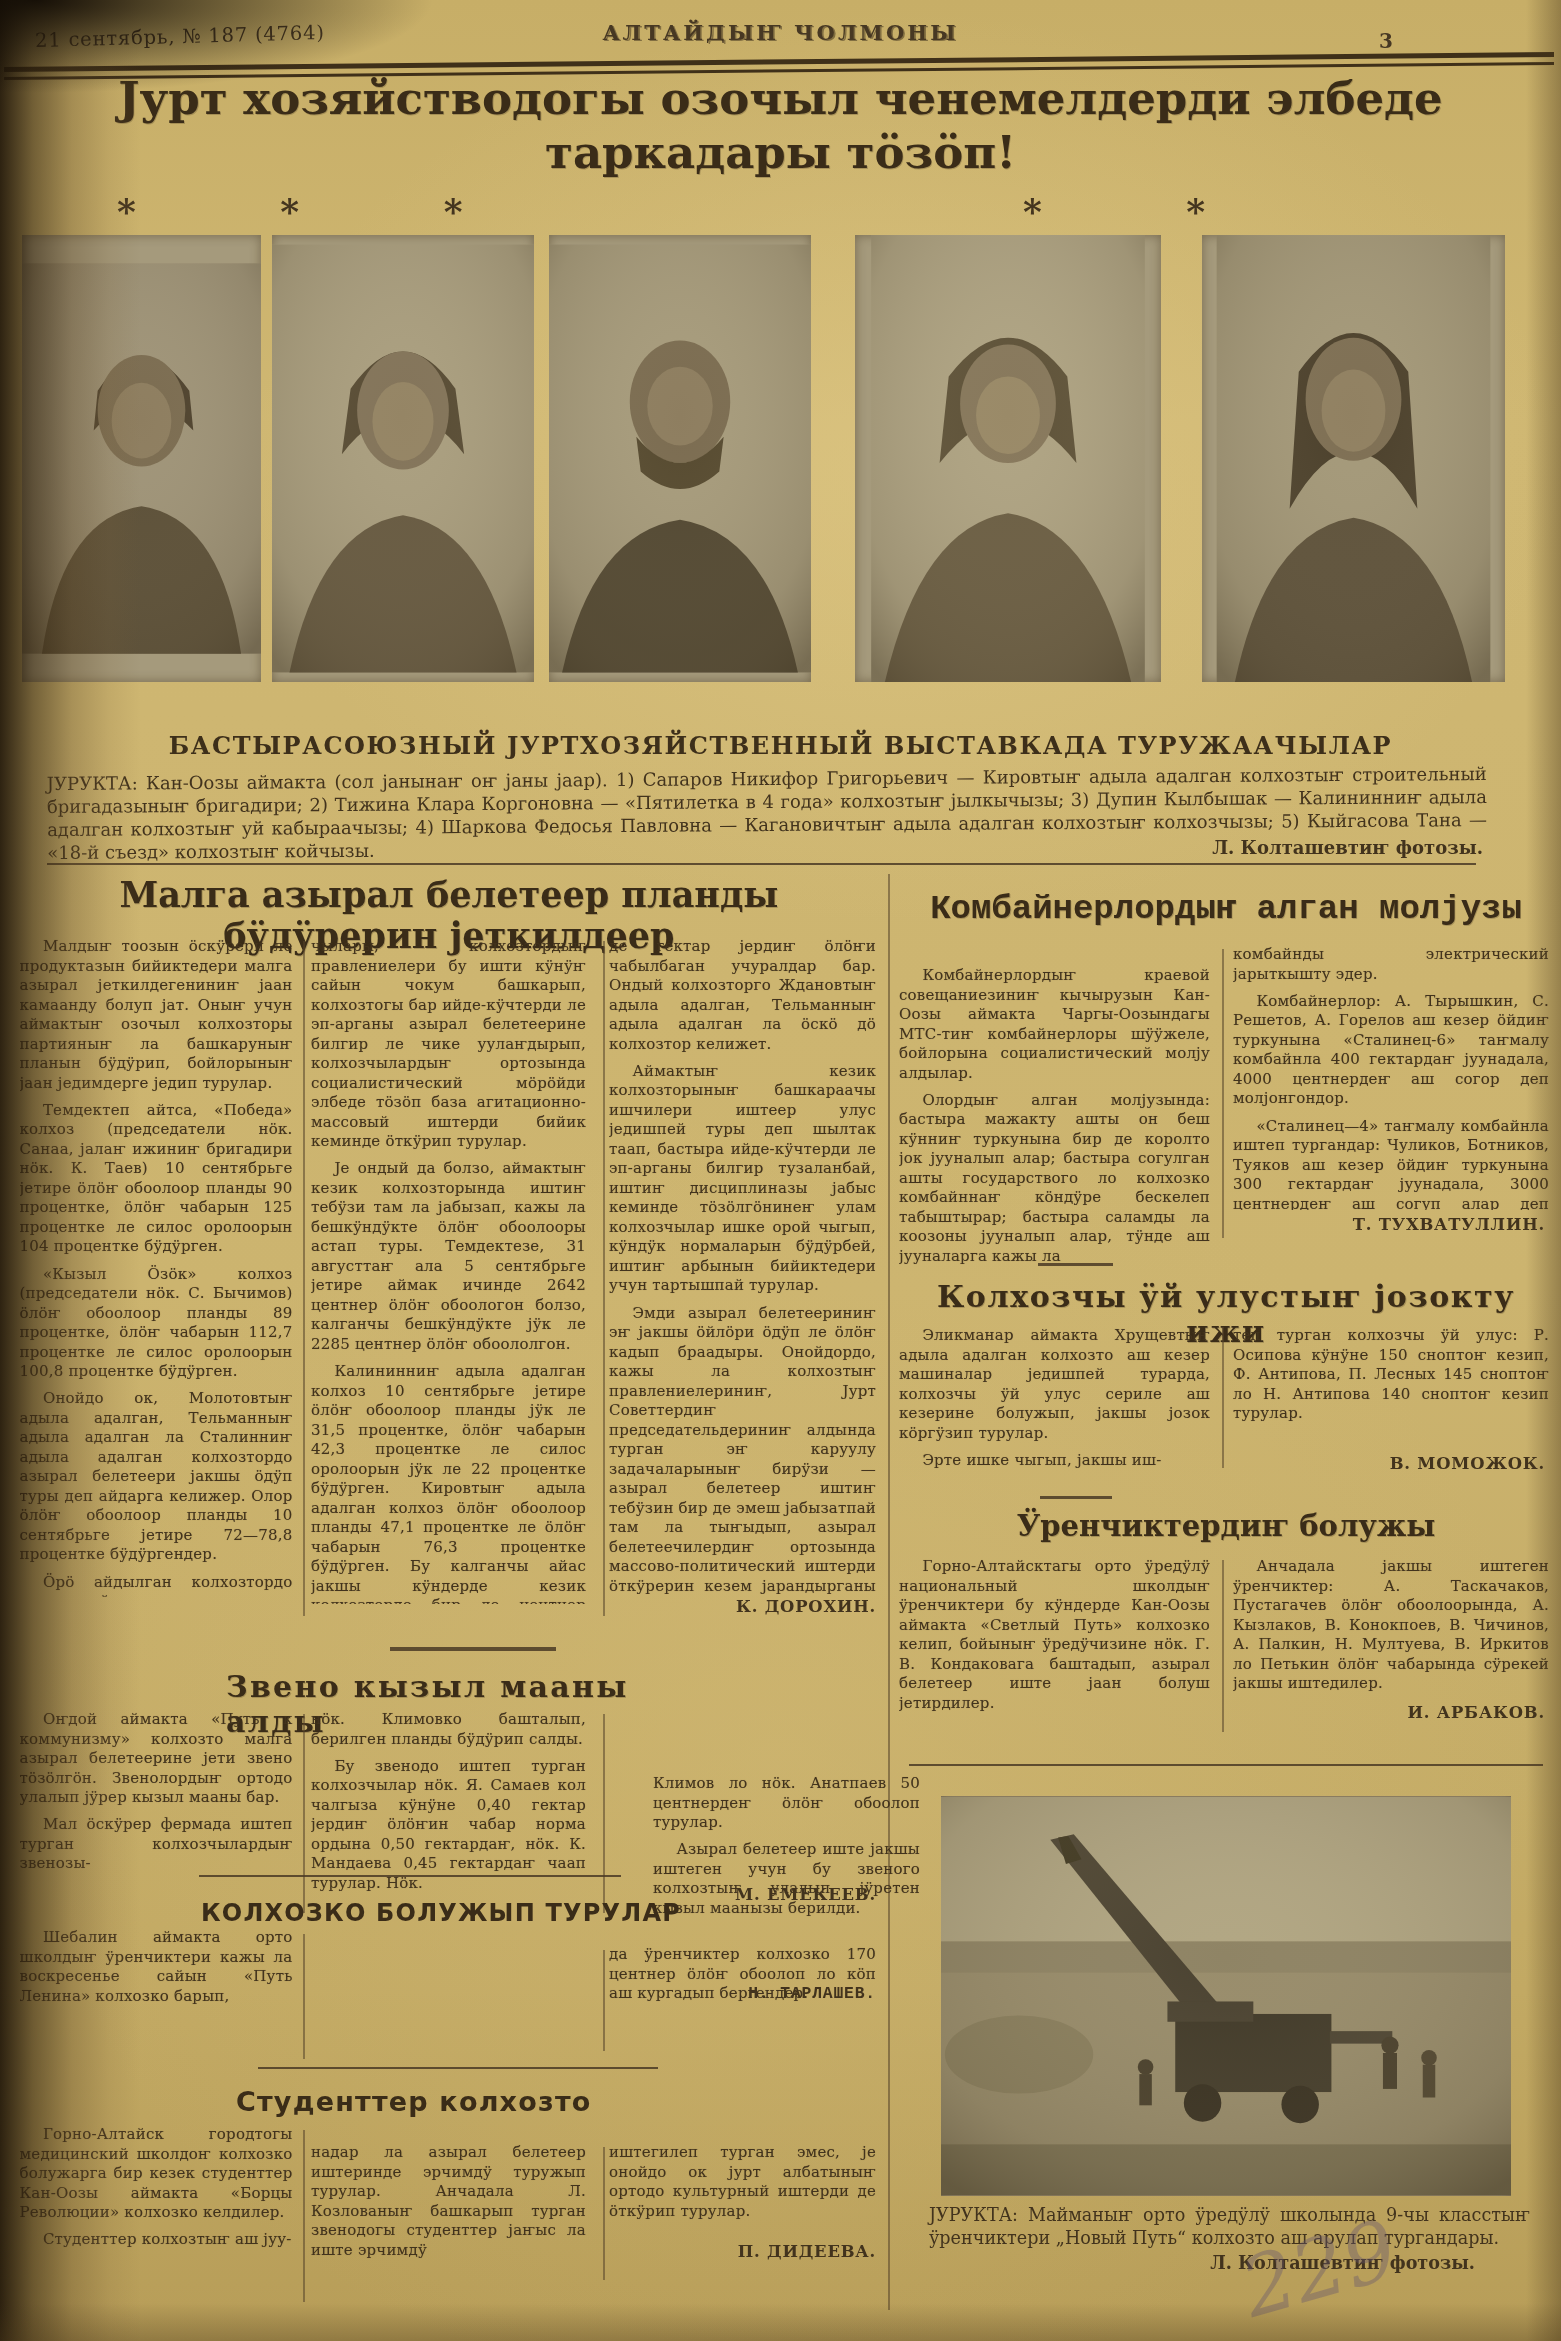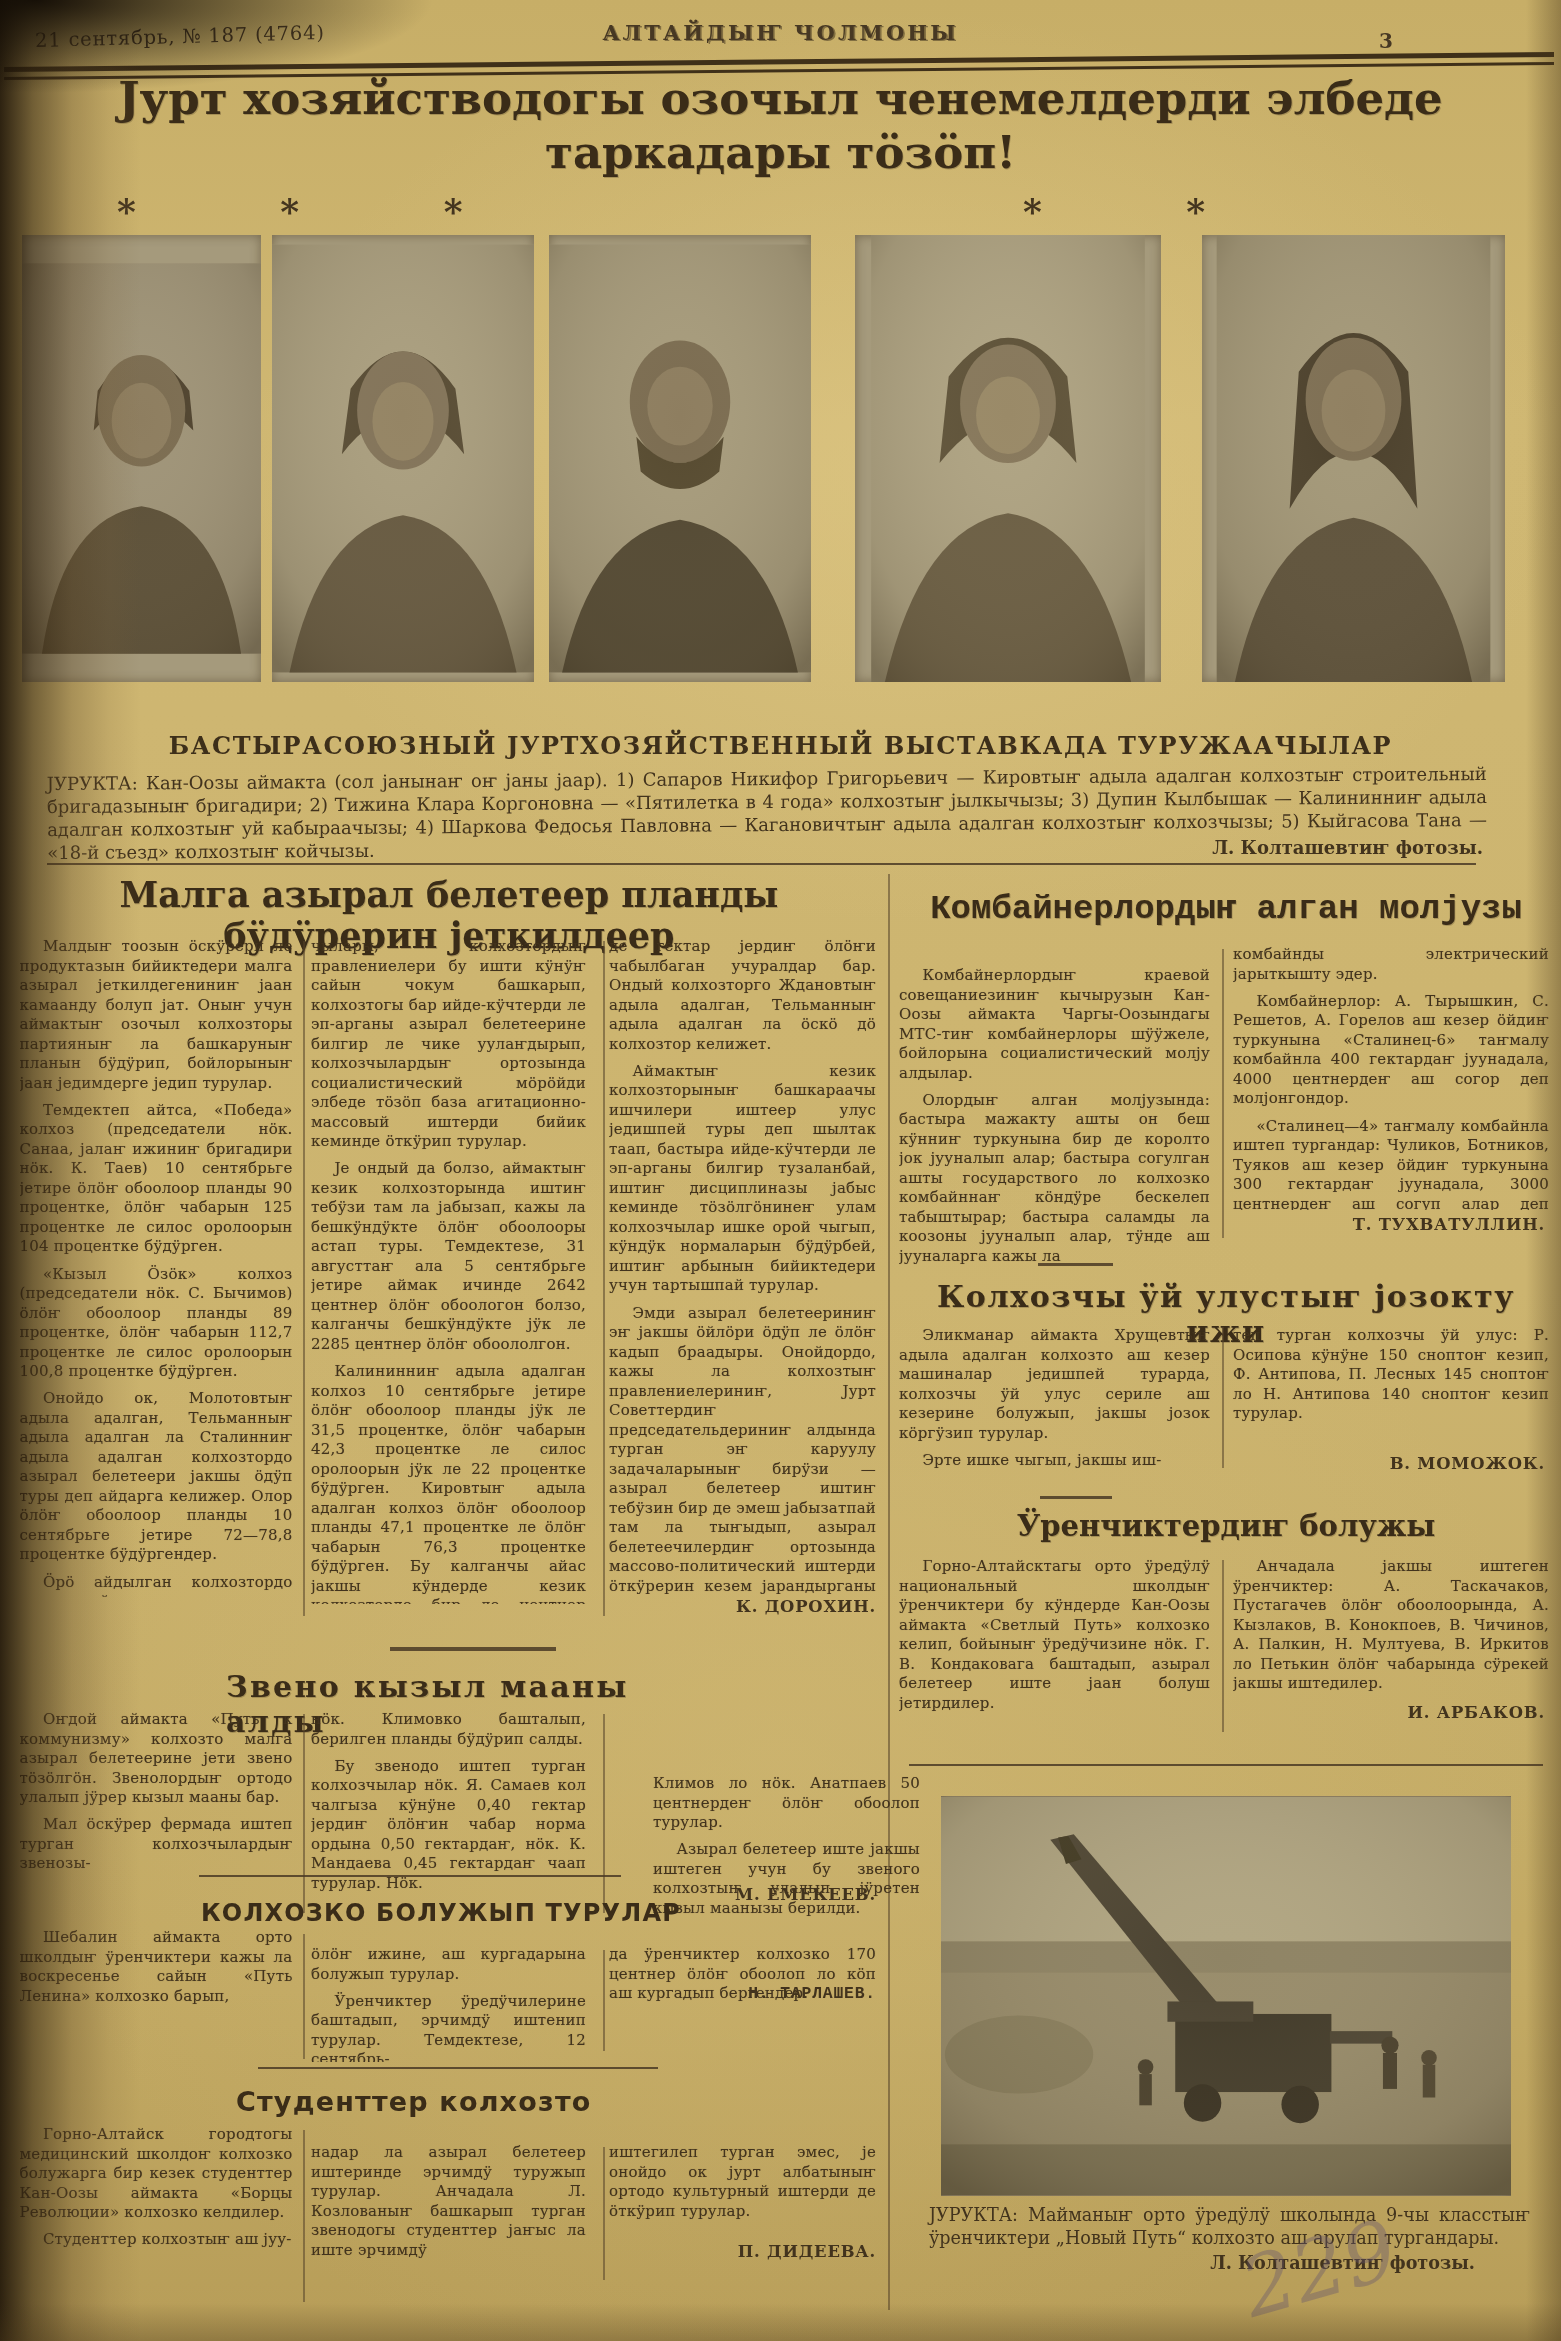--- a/index.html
+++ b/index.html
@@ -183,24 +183,20 @@
   </div>
   <div class="sig" style="left:609px;top:1885px;width:267px;">М. ЕМЕКЕЕВ.</div>
 
   <div class="hr" style="left:199px;top:1875px;width:422px;height:2.3px;"></div>
   <div class="headline-sans" style="top:1899px;left:201px;font-size:24px;">КОЛХОЗКО БОЛУЖЫП ТУРУЛАР</div>
   <div class="vr" style="left:303px;top:1934px;height:125px;"></div>
   <div class="vr" style="left:603px;top:1950px;height:101px;"></div>
   <div class="col" style="left:19.5px;top:1928px;width:273px;height:133px;">
     <p class="p">Шебалин аймакта орто школдыҥ ӱренчиктери кажы ла воскресенье сайын «Путь Ленина» колхозко барып,</p>
   </div>
-  <div class="col" style="left:311px;top:1945px;width:275px;height:117px;">
-    <p class="p cont">ӧлӧҥ ижине, аш кургадарына болужып турулар.</p>
-    <p class="p">Ӱренчиктер ӱредӱчилерине баштадып, эрчимдӱ иштенип турулар. Темдектезе, 12 сентябрь-</p>
-  </div>
   <div class="col" style="left:609px;top:1945px;width:267px;height:84px;">
     <p class="p cont">да ӱренчиктер колхозко 170 центнер ӧлӧҥ обоолоп ло кӧп аш кургадып бергендер.</p>
   </div>
   <div class="sig" style="left:609px;top:1984px;width:267px;font-family:Liberation Mono, monospace;">Н. ТАРЛАШЕВ.</div>
 
   <div class="hr" style="left:258px;top:2067px;width:400px;height:2.3px;"></div>
   <div class="headline-sans" style="top:2086px;left:236px;font-size:27px;">Студенттер колхозто</div>
   <div class="vr" style="left:303px;top:2130px;height:172px;"></div>
   <div class="vr" style="left:603px;top:2147px;height:133px;"></div>
   <div class="col" style="left:19.5px;top:2125px;width:273px;height:183px;">

